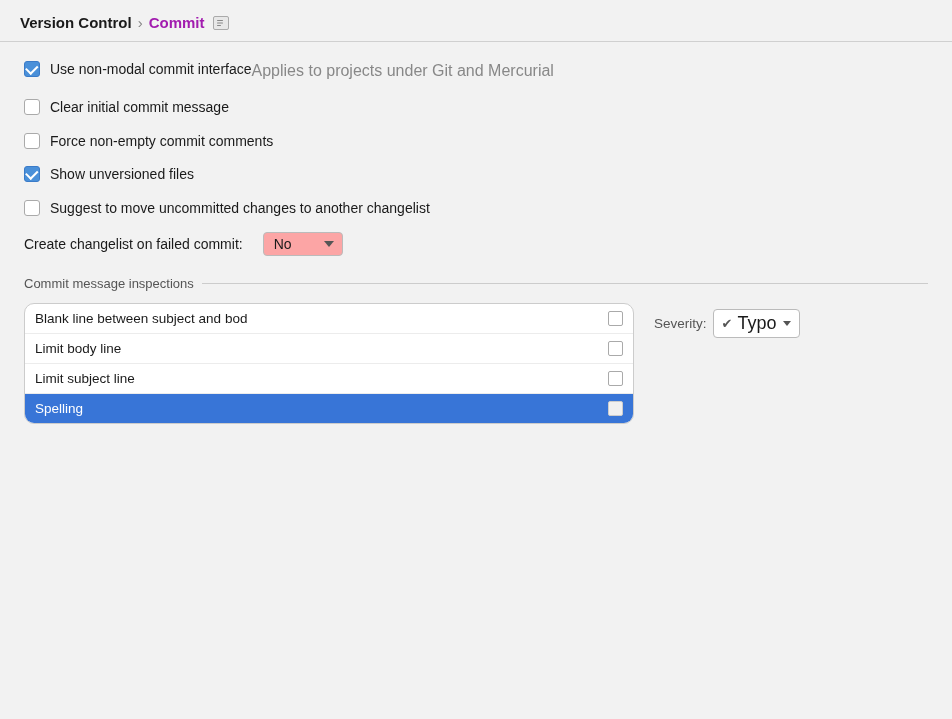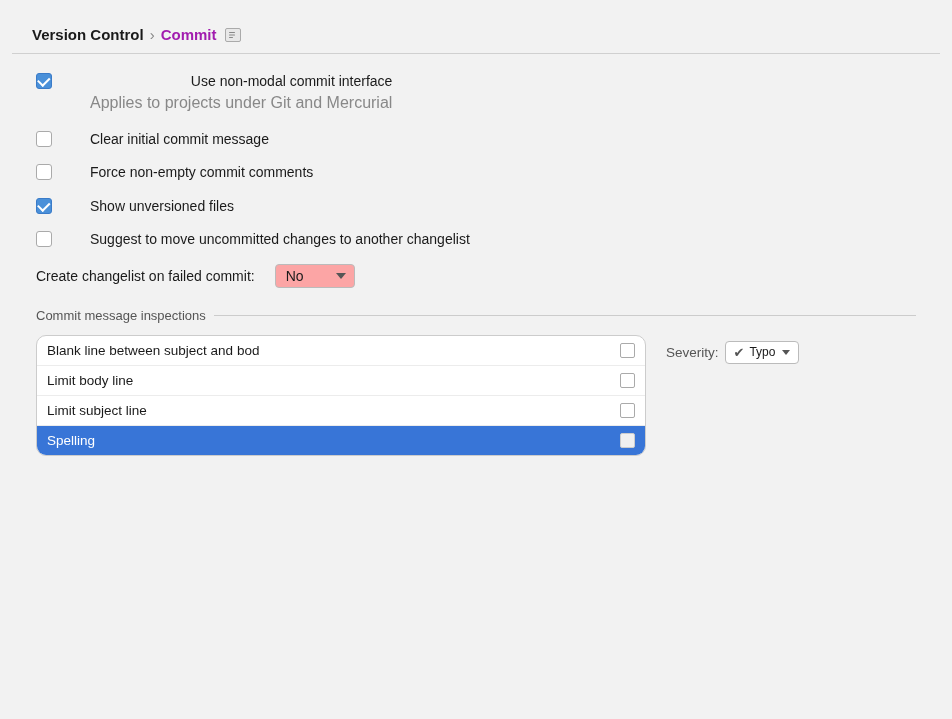--- a/index.html
+++ b/index.html
@@ -5,25 +5,24 @@
     * { box-sizing: border-box; margin: 0; padding: 0; }
     body {
       font-family: -apple-system, BlinkMacSystemFont, "Segoe UI", Helvetica, Arial, sans-serif;
       font-size: 14px;
       background: #f2f2f2;
       color: #1a1a1a;
       width: 952px;
       min-height: 719px;
     }
     .page {
-      padding: 12px;
+      padding: 0;
       width: 100%;
       height: 544px;
       background: #f2f2f2;
-      text-align: right;
     }
     .header {
       display: flex;
       align-items: center;
       padding: 14px 20px 10px 20px;
       border-bottom: 1px solid #d0d0d0;
       background: #f2f2f2;
     }
     .breadcrumb-version-control {
       font-size: 15px;
@@ -88,22 +87,21 @@
       content: '';
       width: 9px;
       height: 6px;
       border-left: 2px solid #fff;
       border-bottom: 2px solid #fff;
       transform: rotate(-45deg) translateY(-1px);
       display: block;
     }
     .option-text-group {
       display: flex;
-      flex-direction: column;
-      margin-left: 28px;
+      flex-direction: row;
     }
     .option-label {
       font-size: 14px;
       line-height: 1.4;
     }
     .option-desc {
       font-size: 16px;
       color: #888;
       margin-top: 2px;
     }
@@ -223,21 +221,21 @@
       background: #fff;
       padding: 3px 8px 3px 8px;
       cursor: pointer;
       gap: 5px;
     }
     .severity-icon {
       font-size: 13px;
       color: #555;
     }
     .severity-text {
-      font-size: 12px;
+      font-size: 18px;
     }
     .severity-arrow {
       width: 0;
       height: 0;
       border-left: 4px solid transparent;
       border-right: 4px solid transparent;
       border-top: 5px solid #555;
       margin-left: 2px;
     }
   </style>

